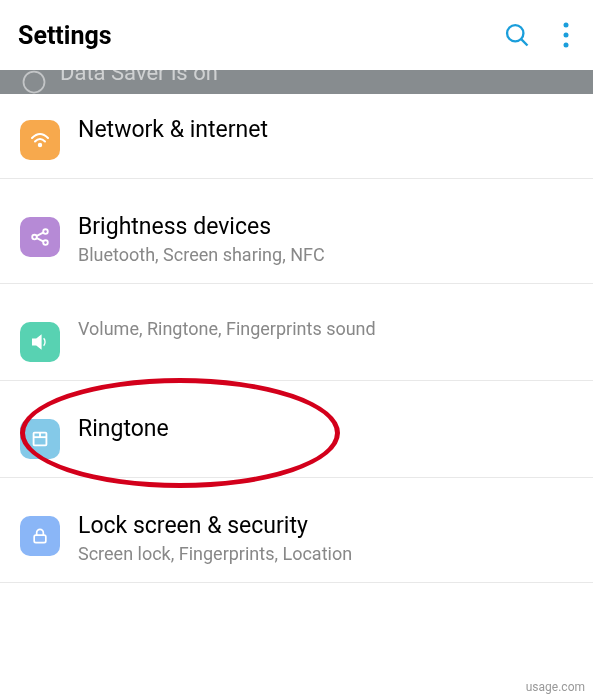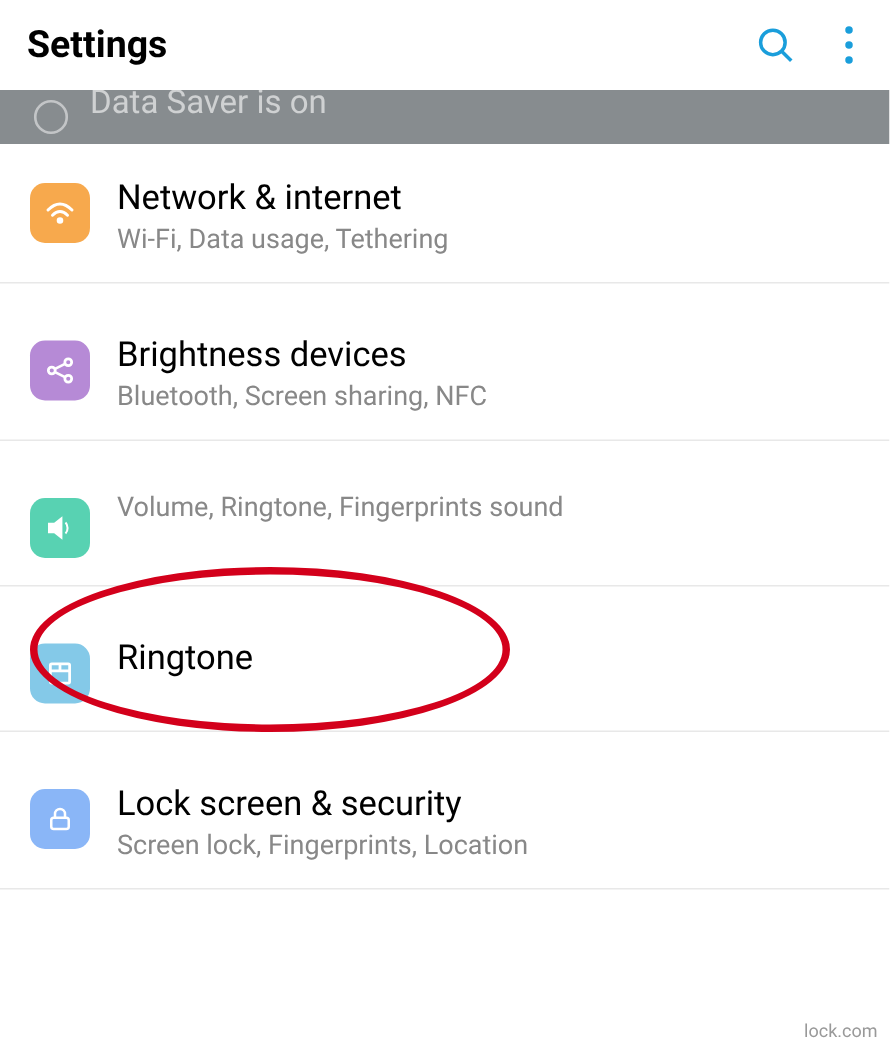--- a/index.html
+++ b/index.html
@@ -9,21 +9,21 @@
     }
     body {
       font-family: -apple-system, BlinkMacSystemFont, "Segoe UI", Roboto, sans-serif;
       width: 593px;
       height: 700px;
       background: #ffffff;
       overflow: hidden;
       position: relative;
     }
     .header {
-      height: 60px;
+      height: 70px;
       display: flex;
       align-items: center;
       padding: 0 18px;
       background: #ffffff;
     }
     .header-title {
       font-size: 25px;
       font-weight: 700;
       color: #000;
       flex: 1;
@@ -33,21 +33,21 @@
       align-items: center;
       gap: 32px;
     }
     .icon-btn {
       display: flex;
       align-items: center;
       justify-content: center;
       cursor: pointer;
     }
     .banner {
-      height: 36px;
+      height: 24px;
       background: #878c8f;
       display: flex;
       align-items: center;
       padding: 0 20px;
       color: #fff;
       overflow: hidden;
     }
     .banner-icon {
       width: 28px;
       height: 28px;
@@ -147,21 +147,20 @@
   <div class="item">
     <div class="item-icon" style="background:#f7a94d;">
       <svg width="24" height="24" viewBox="0 0 24 24" fill="none" stroke="#fff" stroke-width="2" stroke-linecap="round">
         <path d="M4 10 C4 10, 8 6, 12 6 C16 6, 20 10, 20 10"></path>
         <path d="M7 13.5 C7 13.5, 9.5 11, 12 11 C14.5 11, 17 13.5, 17 13.5"></path>
         <circle cx="12" cy="17" r="1.2" fill="#fff"></circle>
       </svg>
     </div>
     <div class="item-text">
       <div class="item-title">Network &amp; internet</div>
-      <div class="item-subtitle">Wi-Fi, Data usage, Tethering</div>
     </div>
   </div>
 
   <div class="item">
     <div class="item-icon" style="background:#b68ad6;">
       <svg width="22" height="22" viewBox="0 0 24 24" fill="none" stroke="#fff" stroke-width="2">
         <circle cx="6" cy="12" r="2.5"></circle>
         <circle cx="18" cy="6" r="2.5"></circle>
         <circle cx="18" cy="18" r="2.5"></circle>
         <line x1="8" y1="11" x2="16" y2="7"></line>
@@ -210,13 +209,13 @@
       <div class="item-title">Lock screen &amp; security</div>
       <div class="item-subtitle">Screen lock, Fingerprints, Location</div>
     </div>
   </div>
 
 
 </div>
 
 <div class="highlight-ring" style="left:20px; top:378px; width:320px; height:110px;"></div>
 
-<div class="watermark">lock.com</div>
+<div class="watermark">usage.com</div>
 
 </body></html>

